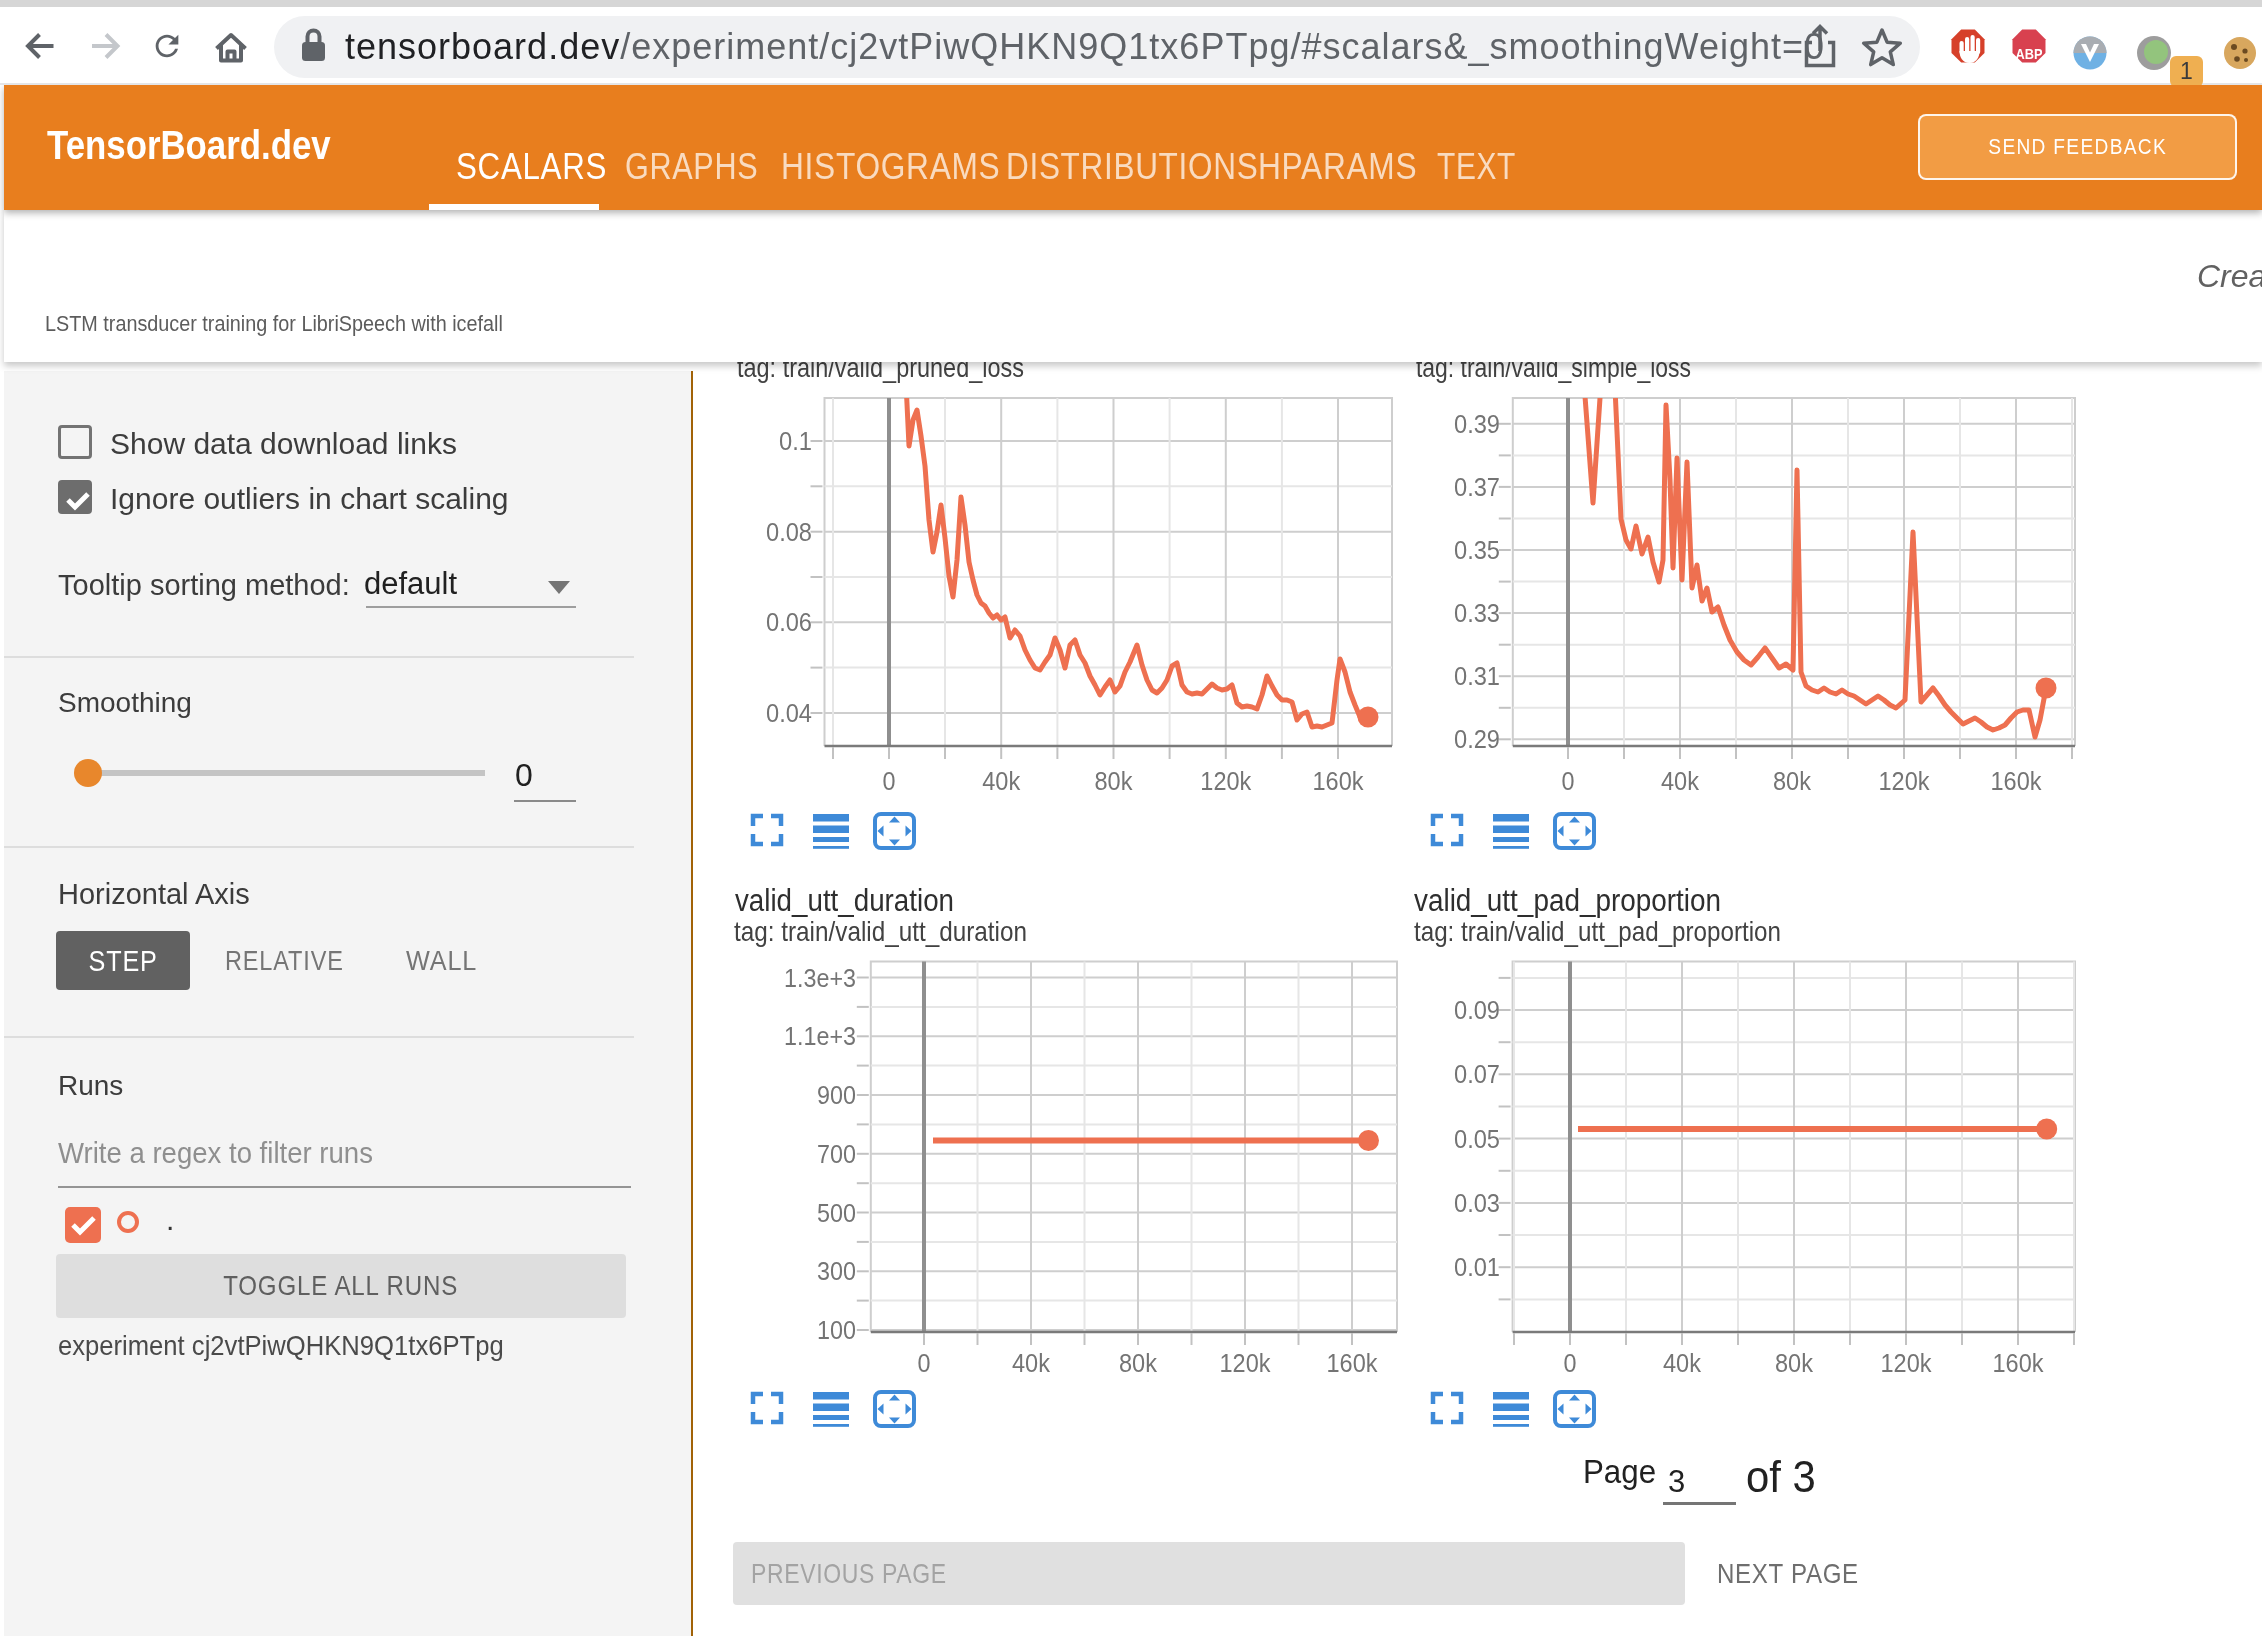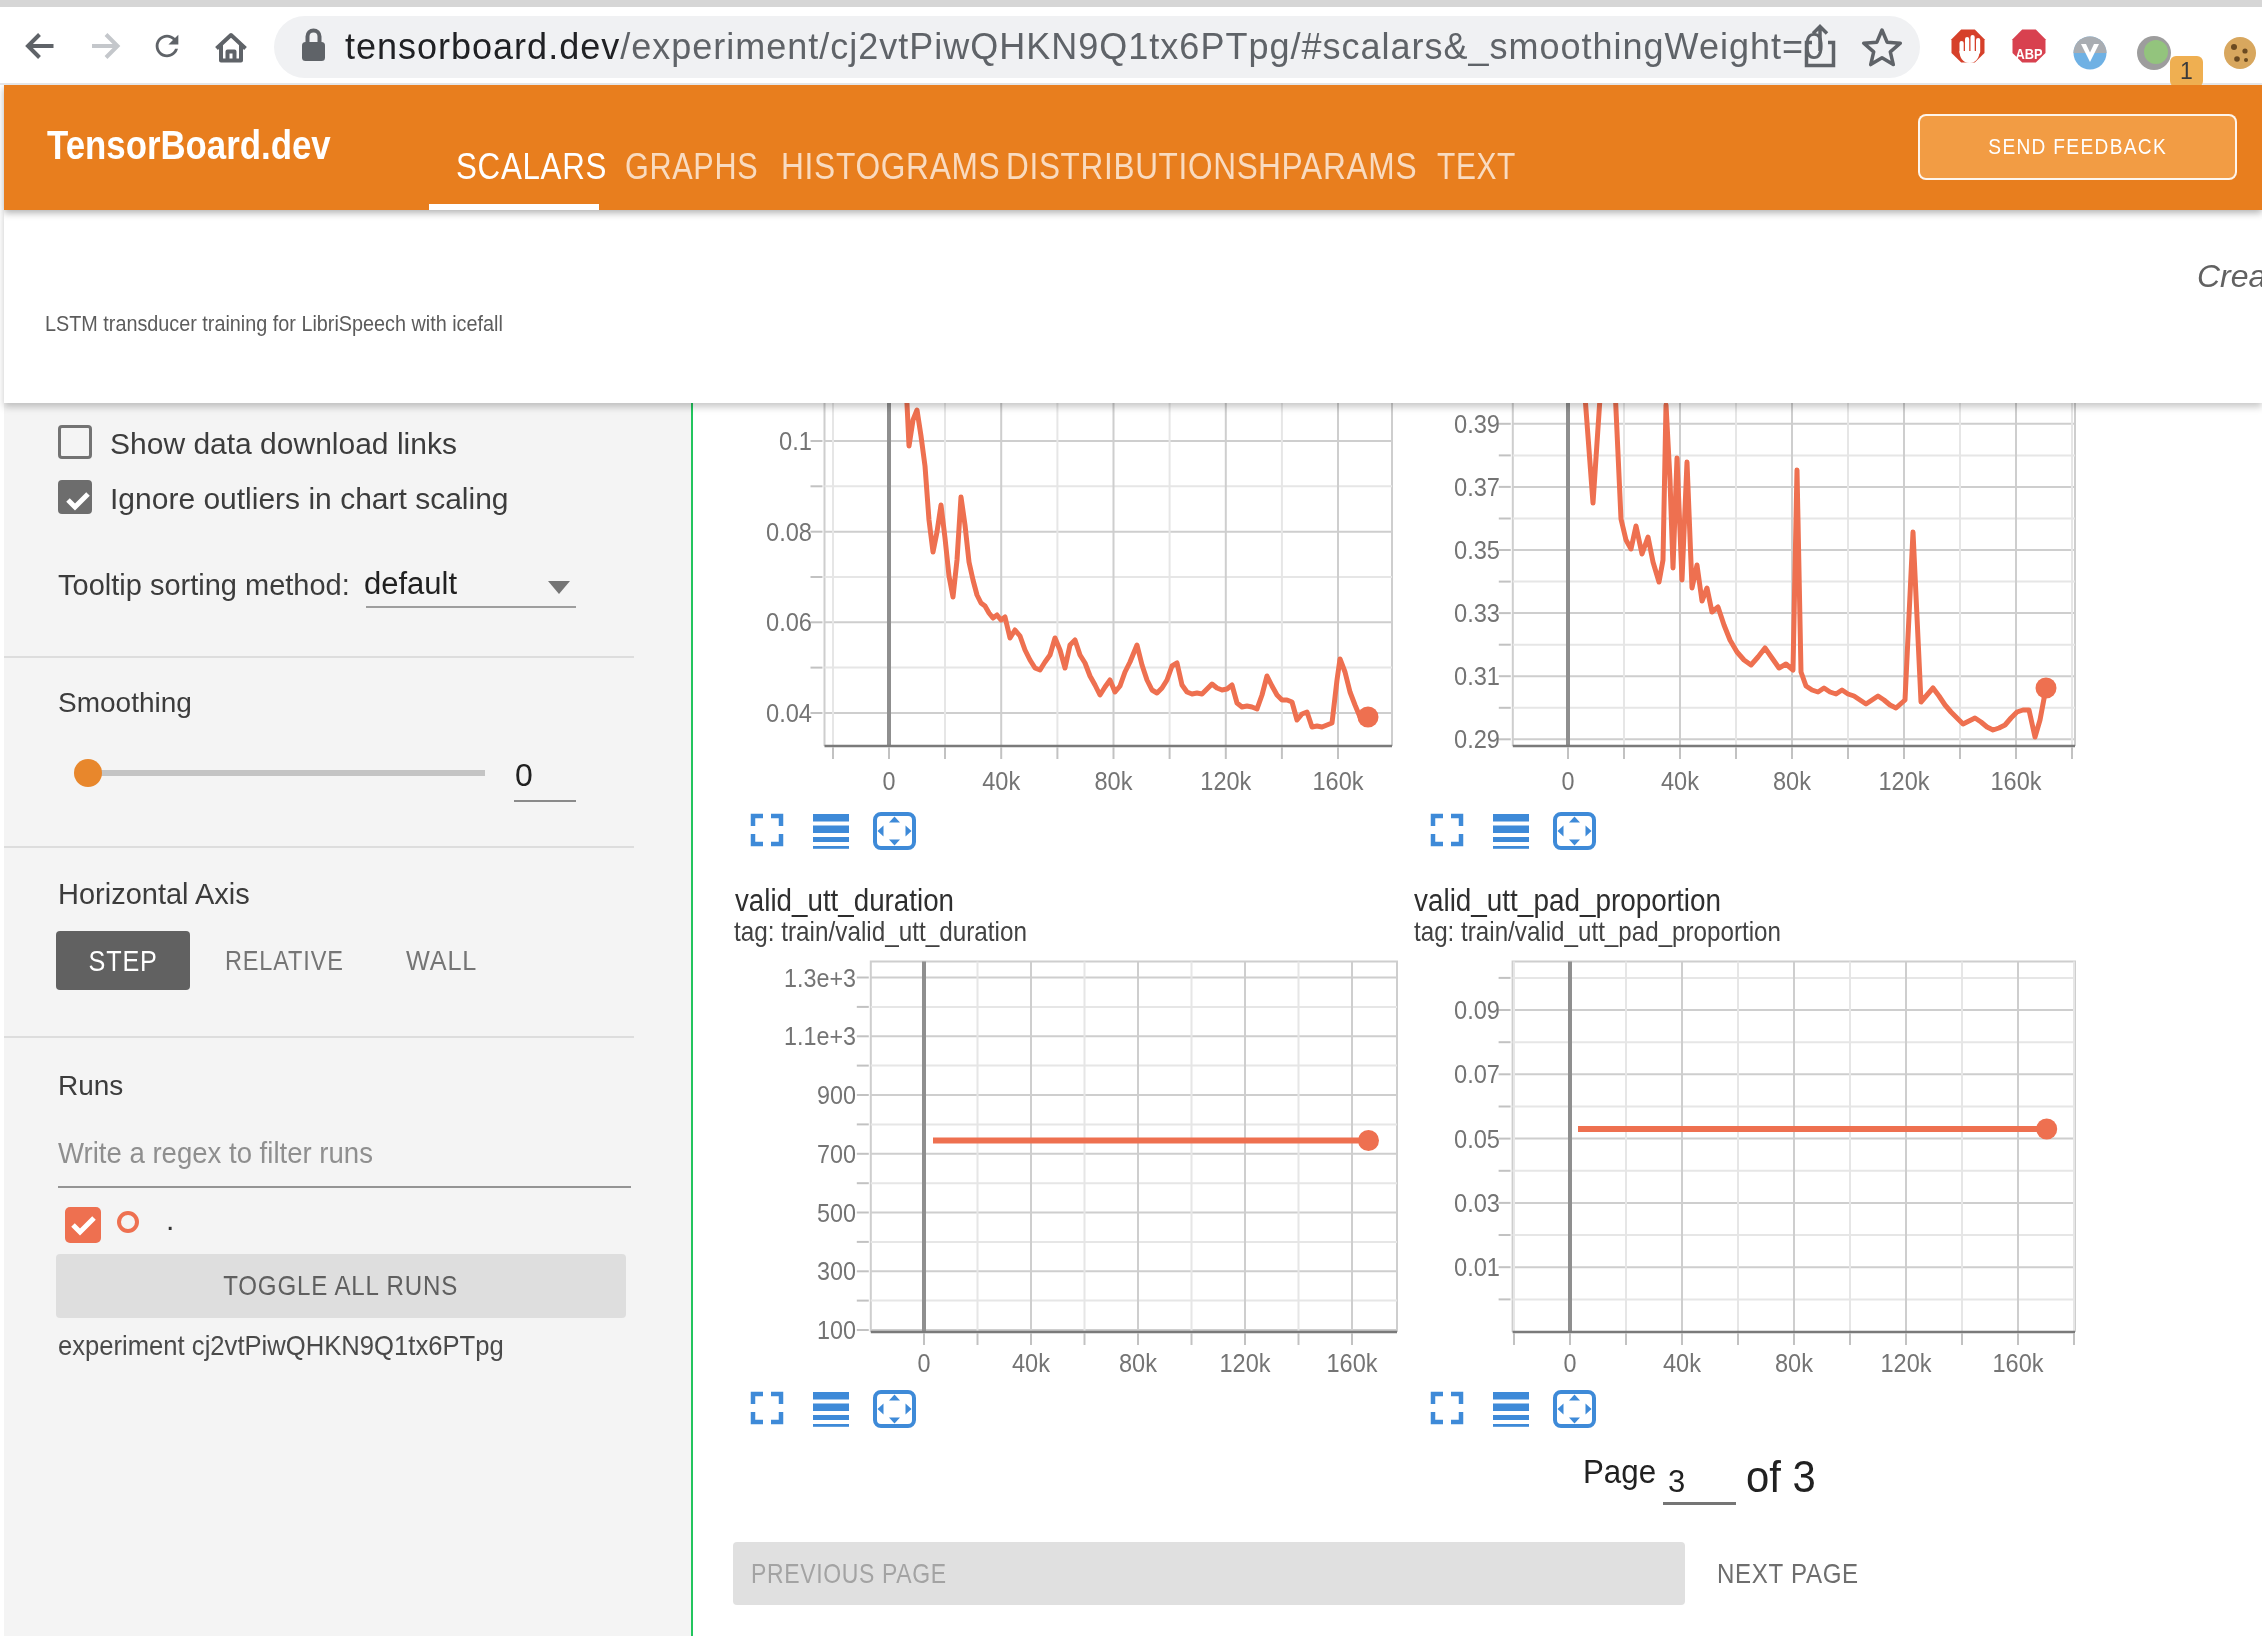--- a/index.html
+++ b/index.html
@@ -15,27 +15,27 @@
   background:#f0f1f3; font-size:36px; line-height:62px; padding-left:71px; white-space:nowrap; overflow:hidden; letter-spacing:1px; }
 
 #appbar { position:absolute; left:4px; top:85px; width:2258px; height:125px; background:#e87e1e;
   z-index:9; box-shadow:0 3px 7px rgba(0,0,0,0.30); }
 #logo { position:absolute; left:43px; top:38px; font-size:40px; font-weight:bold; color:#fff; }
 .nav { position:absolute; top:48px; font-size:36px; color:rgba(255,255,255,0.72); letter-spacing:0.8px;margin-top:13px; }
 #navline { position:absolute; left:425px; top:119px; width:170px; height:6px; background:#fff; }
 #feedback { position:absolute; left:1914px; top:29px; width:319px; height:66px; border:2px solid rgba(255,255,255,0.9);
   border-radius:8px; background:#f29c44; color:#fff; font-size:22px; letter-spacing:1.5px; text-align:center; line-height:62px; }
 
-#card { position:absolute; left:4px; top:210px; width:2258px; height:193px; background:#fff; z-index:5;
+#card { position:absolute; left:4px; top:210px; width:2258px; height:152px; background:#fff; z-index:5;
   box-shadow:0 4px 7px rgba(0,0,0,0.22); }
 #crea { position:absolute; left:2193px; top:48px; font-size:32px; font-style:italic; color:#616161; }
 #expname { position:absolute; left:41px; top:101px; font-size:22px; color:#5c5c5c; }
 
 #sidebar { position:absolute; left:4px; top:371px; width:689px; height:1265px; background:#f4f4f4;
-  border-right:2px solid #22c55e; z-index:2; }
+  border-right:2px solid #a16207; z-index:2; }
 .cb { position:absolute; width:34px; height:34px; border:3px solid #737373; border-radius:4px; }
 .cbon { background:#6d6d6d; border-color:#6d6d6d; }
 .sbtxt { position:absolute; font-size:30px; color:#3c3c3c; white-space:nowrap; }
 .uline { position:absolute; height:2px; }
 .divider { position:absolute; left:0; width:630px; height:2px; background:#dddddd; }
 #ddarrow { position:absolute; left:544px; top:210px; width:0; height:0;
   border-left:11px solid transparent; border-right:11px solid transparent; border-top:13px solid #757575; }
 #slidertrack { position:absolute; left:84px; top:399px; width:397px; height:6px; background:#c4c4c4; }
 #sliderknob { position:absolute; left:70px; top:388px; width:28px; height:28px; border-radius:50%; background:#e8872c; }
 #stepbtn { position:absolute; left:52px; top:560px; width:134px; height:59px; background:#616161; border-radius:4px;

